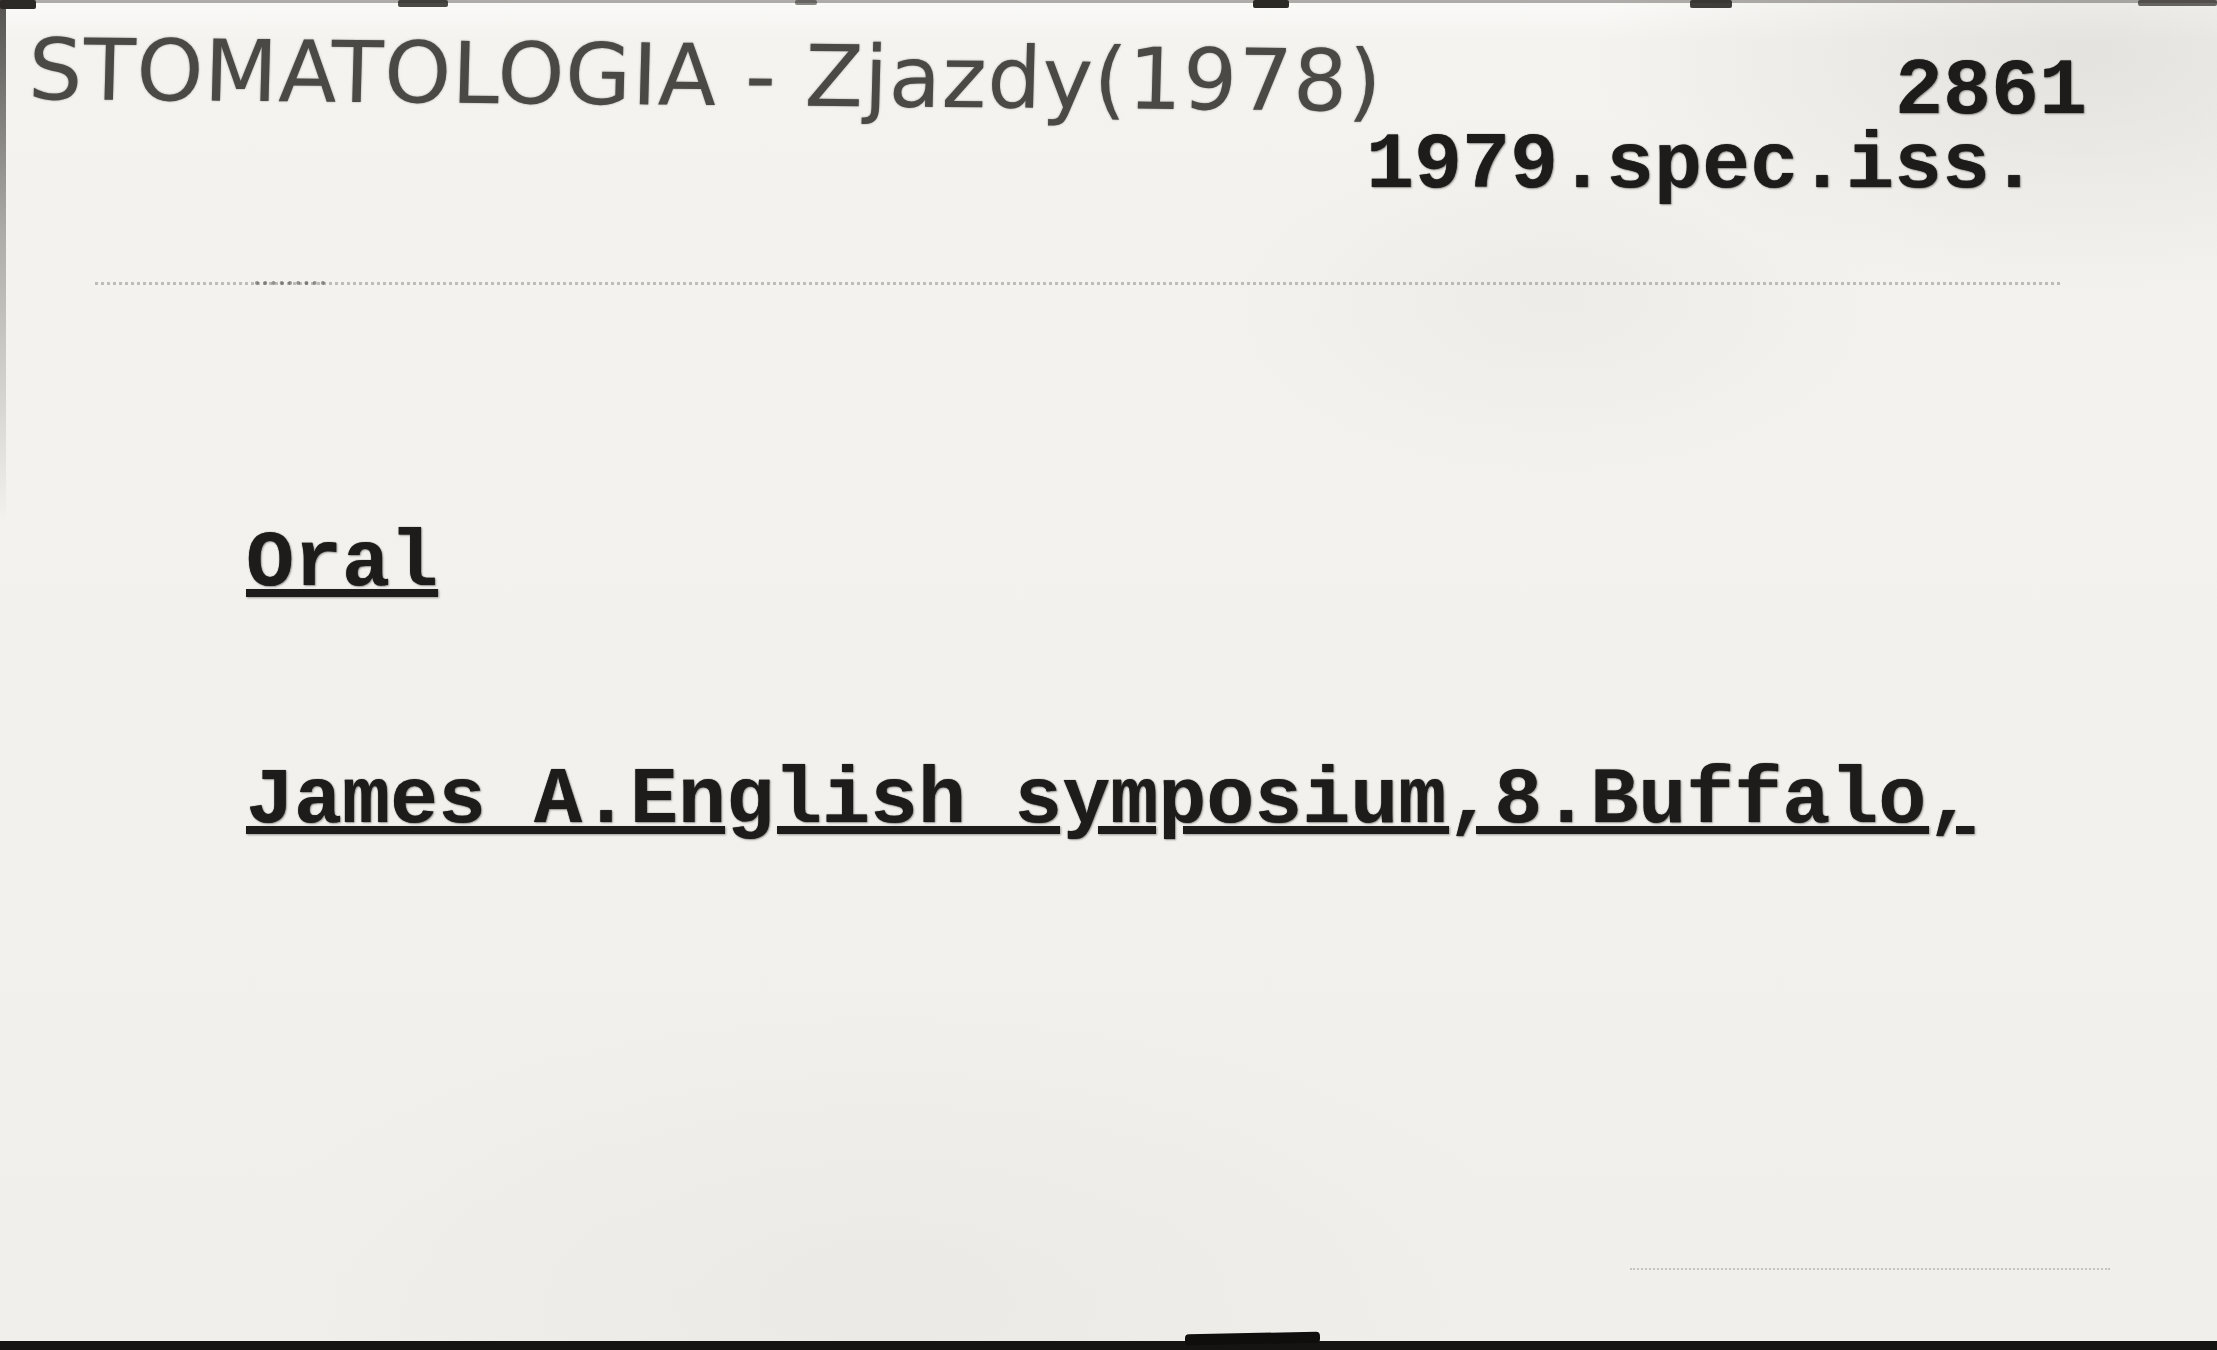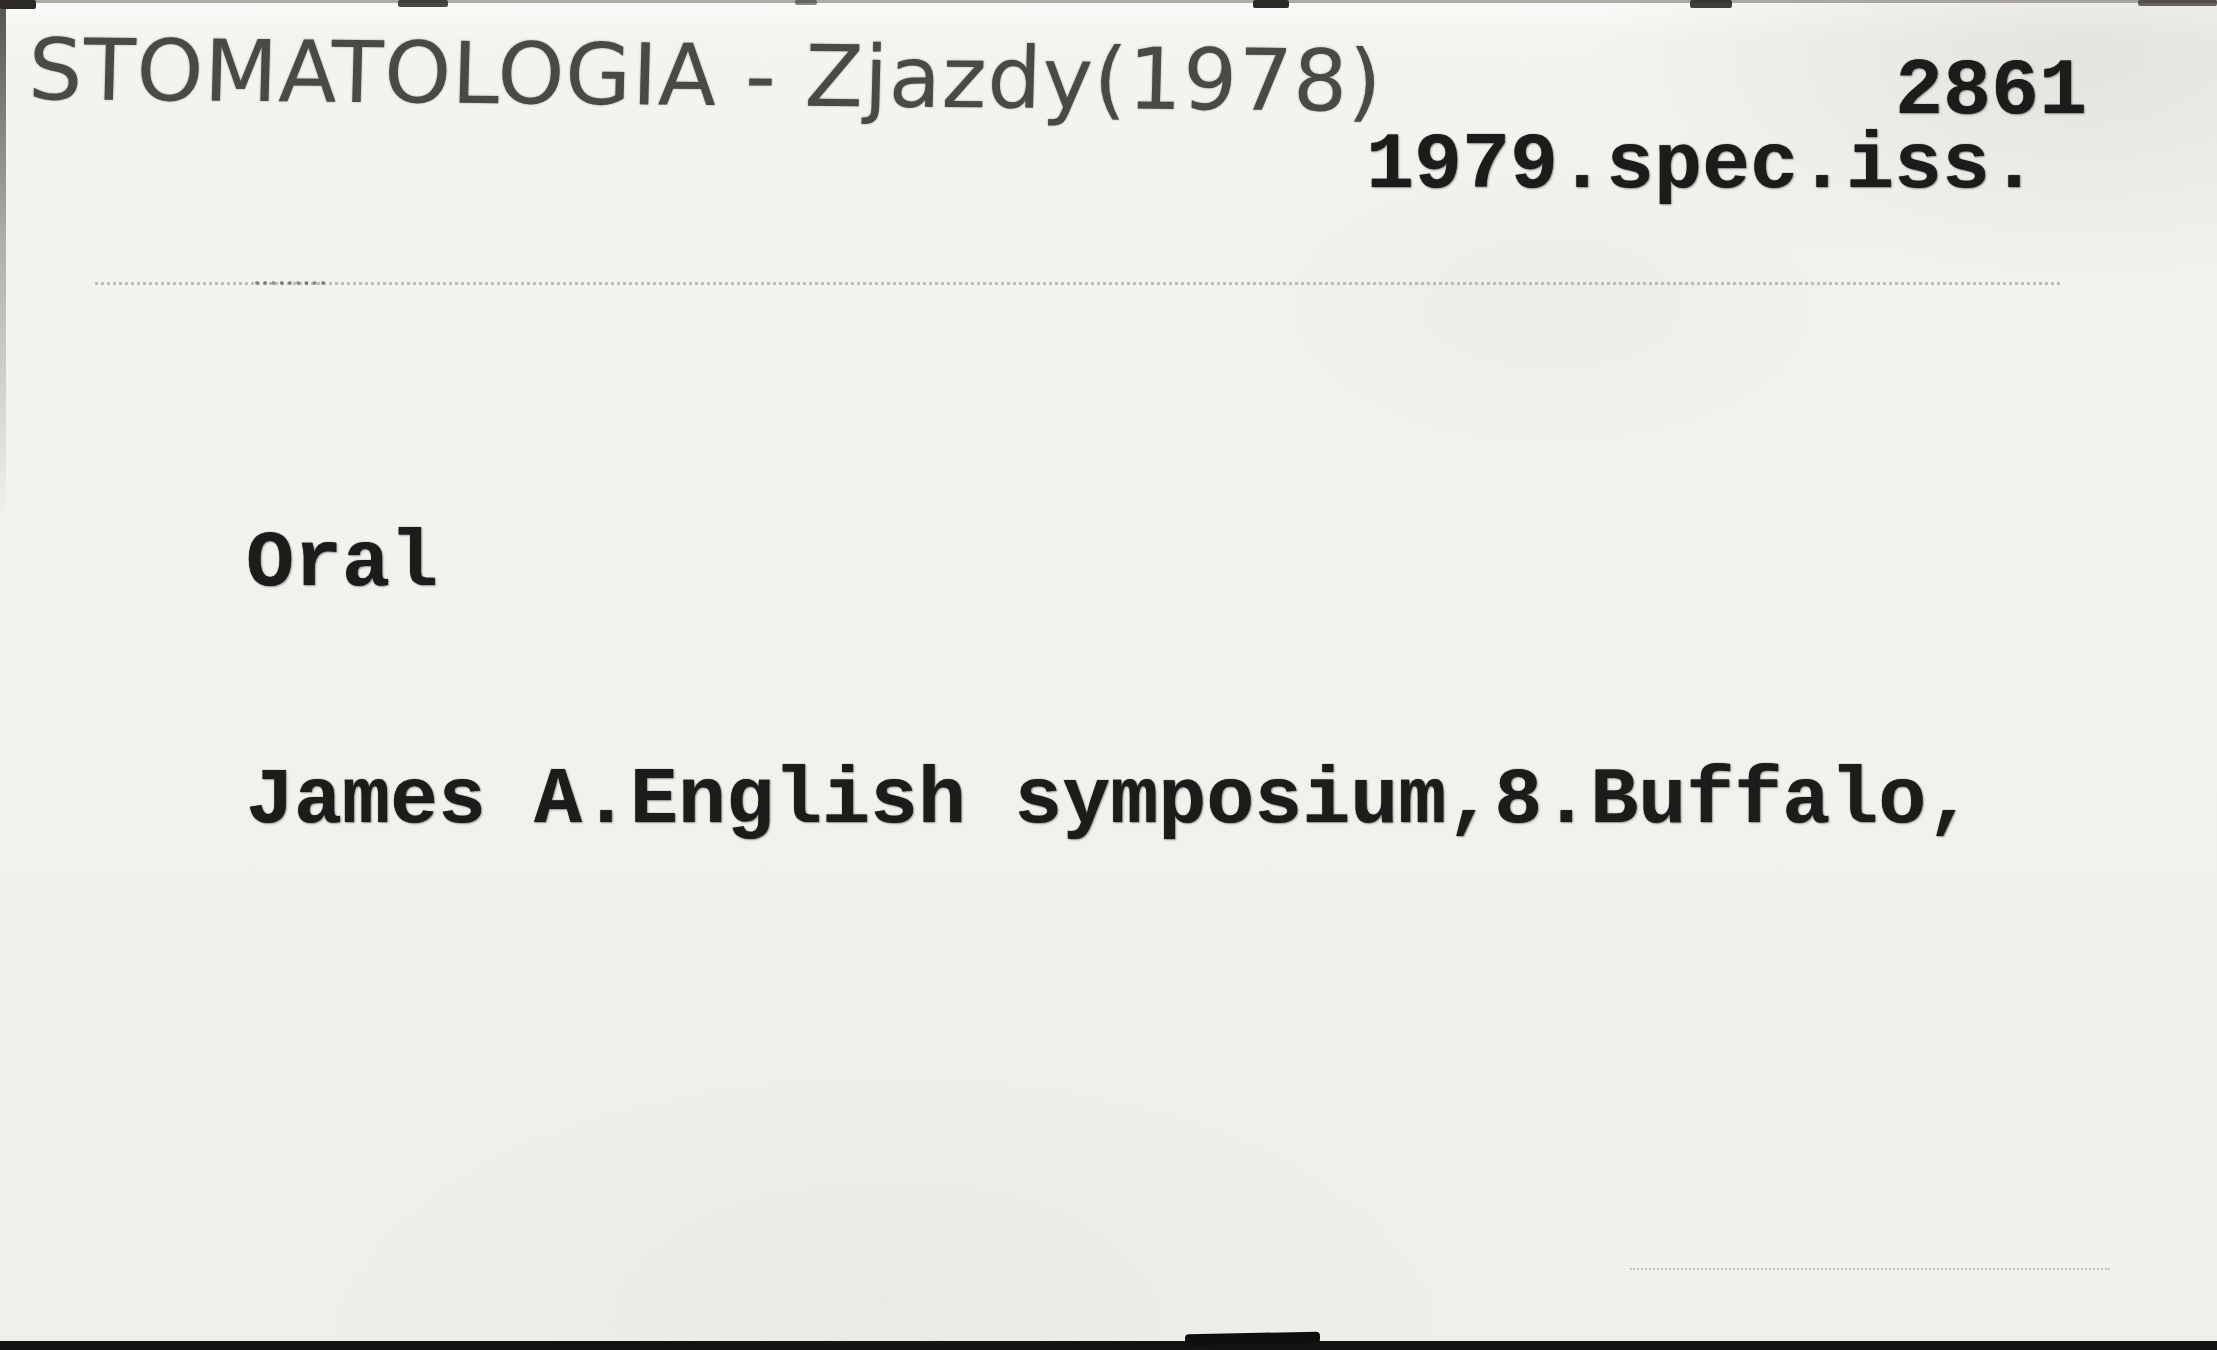--- a/index.html
+++ b/index.html
@@ -80,21 +80,21 @@
     font-size: 80px; line-height: 84px;
   }
   .issue-note {
     position: absolute; left: 1339px; top: 124px;
     font-size: 80px; line-height: 84px; margin-left: 27px;
   }
   .body {
     position: absolute; left: 246px; top: 366px;
     font-size: 80px; line-height: 79px;
   }
-  .bline { position: relative; }
+  .bline { position: relative; text-decoration: underline; }
 </style>
 </head>
 <body>
 
 <div class="card">
 
   <div class="edge-top-line"></div>
   <div class="edge-mark m1"></div>
   <div class="edge-mark m2"></div>
   <div class="edge-mark m3"></div>

